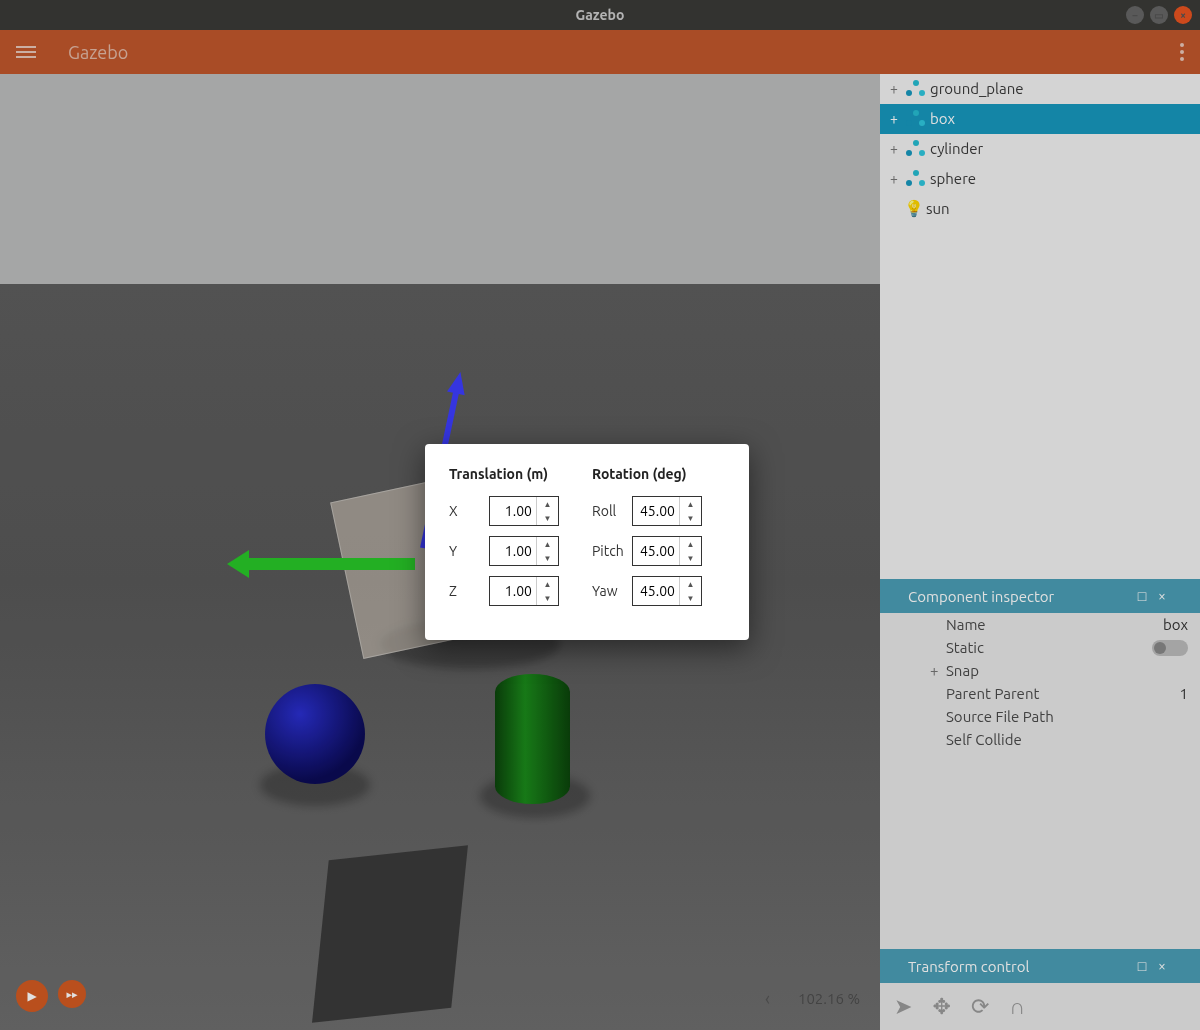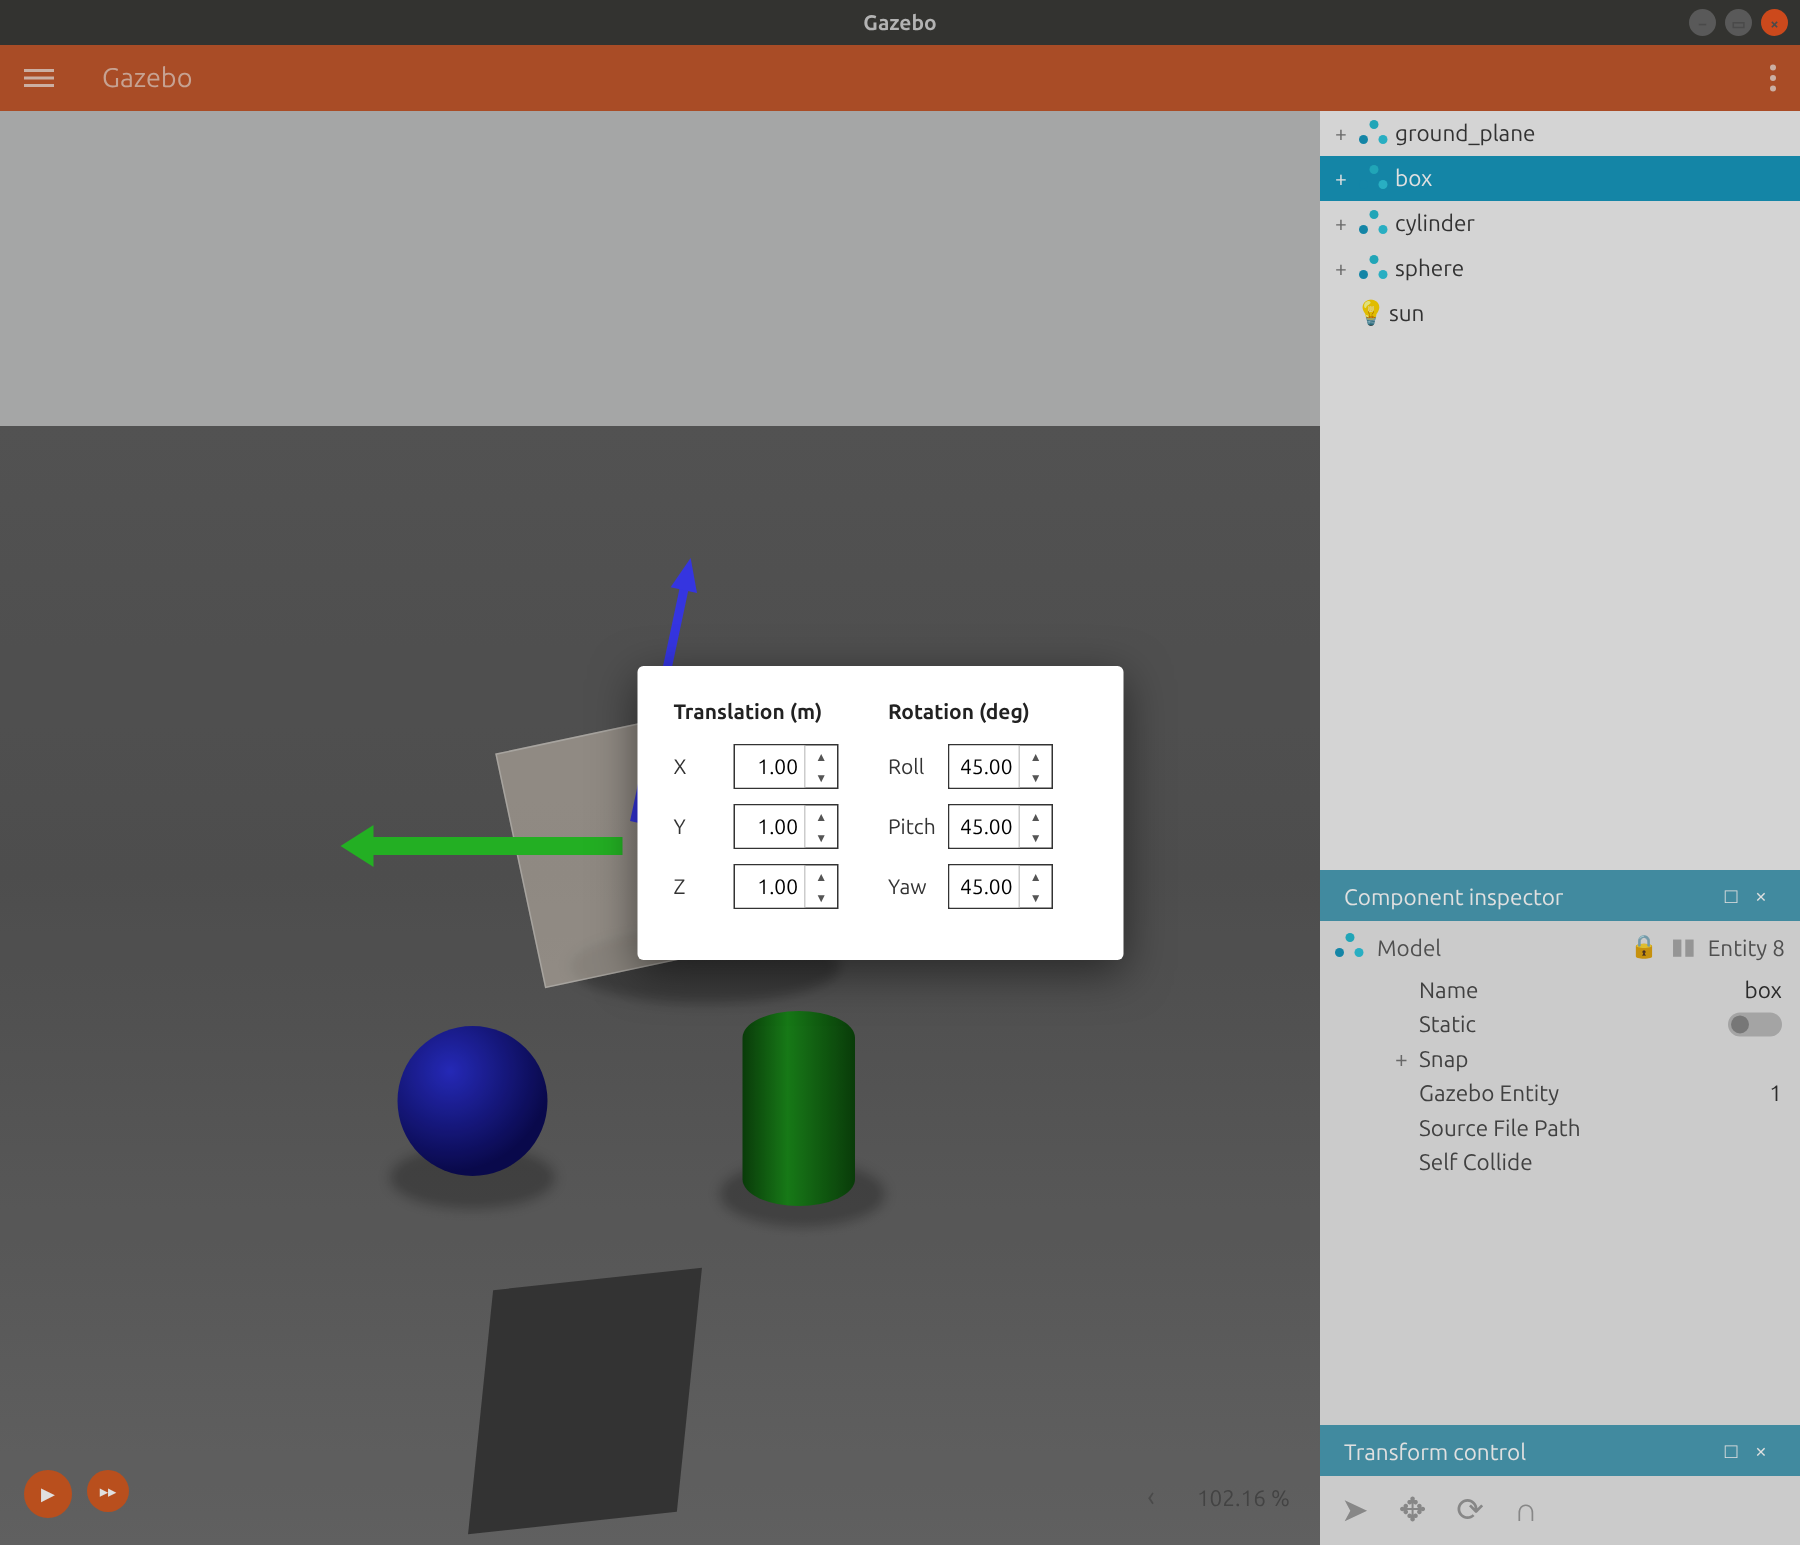--- a/index.html
+++ b/index.html
@@ -64,21 +64,21 @@
 .tree-row.selected .tree-expander { color:#fff; }
 .node-icon { width:20px; height:18px; position:relative;}
 .node-icon .c { position:absolute; width:6px; height:6px; border-radius:50%;}
 .node-icon .c1 { background:#26bcd1; left:7px; top:0;}
 .node-icon .c2 { background:#1798be; left:0; top:10px;}
 .node-icon .c3 { background:#2fc7dd; left:13px; top:10px;}
 .bulb-icon { width:16px; height:20px; display:flex; align-items:center; justify-content:center; color:#1fb3c8; font-size:16px;}
 
 
 .panel { background: #e8e8e8; display:flex; flex-direction:column; }
-.panel-header { height: 34px; background: #4b9eb5; color: #fff; display:flex; align-items:center; padding: 0 16px; font-size: 15px;}
+.panel-header { height: 34px; background: #4b9eb5; color: #fff; display:flex; align-items:center; padding: 0 28px; font-size: 15px;}
 .panel-header .ph-spacer { flex:1;}
 .panel-header .ph-btn { width:20px; text-align:center; cursor:pointer; font-size:14px;}
 .insp-top { display:flex; align-items:center; padding: 8px 10px; color:#5b5b5b; font-size:15px; gap:8px;}
 .insp-top .sp { flex:1;}
 .insp-rows { font-size: 15px; color:#4a4a4a;}
 .insp-row { display:flex; align-items:center; padding: 3px 12px 3px 24px; margin-left: 42px; }
 .insp-row .k { flex:1;}
 .insp-row .v { color:#333;}
 .insp-row.pose { padding-left: 8px;}
 .insp-row.pose .exp{ width:16px; color:#777;}
@@ -202,47 +202,35 @@
       </div>
     <div style="flex:1"></div>
 
     <div class="panel" style="height:370px;">
       <div class="panel-header">
         <span>Component inspector</span>
         <span class="ph-spacer"></span>
         <span class="ph-btn">□</span>
         <span class="ph-btn">×</span>
       </div>
-      <div class="insp-top">
-        <span class="node-icon">
-            <span class="c c1"></span>
-            <span class="c c2"></span>
-            <span class="c c3"></span>
-          </span>
-        <span>Model</span>
-        <span class="sp"></span>
-        <span style="color:#aaa;">🔒</span>
-        <span style="color:#aaa;">▮▮</span>
-        <span>Entity 8</span>
-      </div>
       <div class="insp-rows">
         <div class="insp-row">
             <span class="k">Name</span>
             <span class="v">box</span>
           </div>
         <div class="insp-row">
             <span class="k">Static</span>
             <span class="toggle"></span>
           </div>
         <div class="insp-row pose">
             <span class="exp">+</span>
             <span class="k">Snap</span>
           </div>
         <div class="insp-row">
-            <span class="k">Gazebo Entity</span>
+            <span class="k">Parent Parent</span>
             <span class="v">1</span>
           </div>
         <div class="insp-row">
             <span class="k">Source File Path</span>
           </div>
         <div class="insp-row">
             <span class="k">Self Collide</span>
           </div>
       </div>
     </div>

